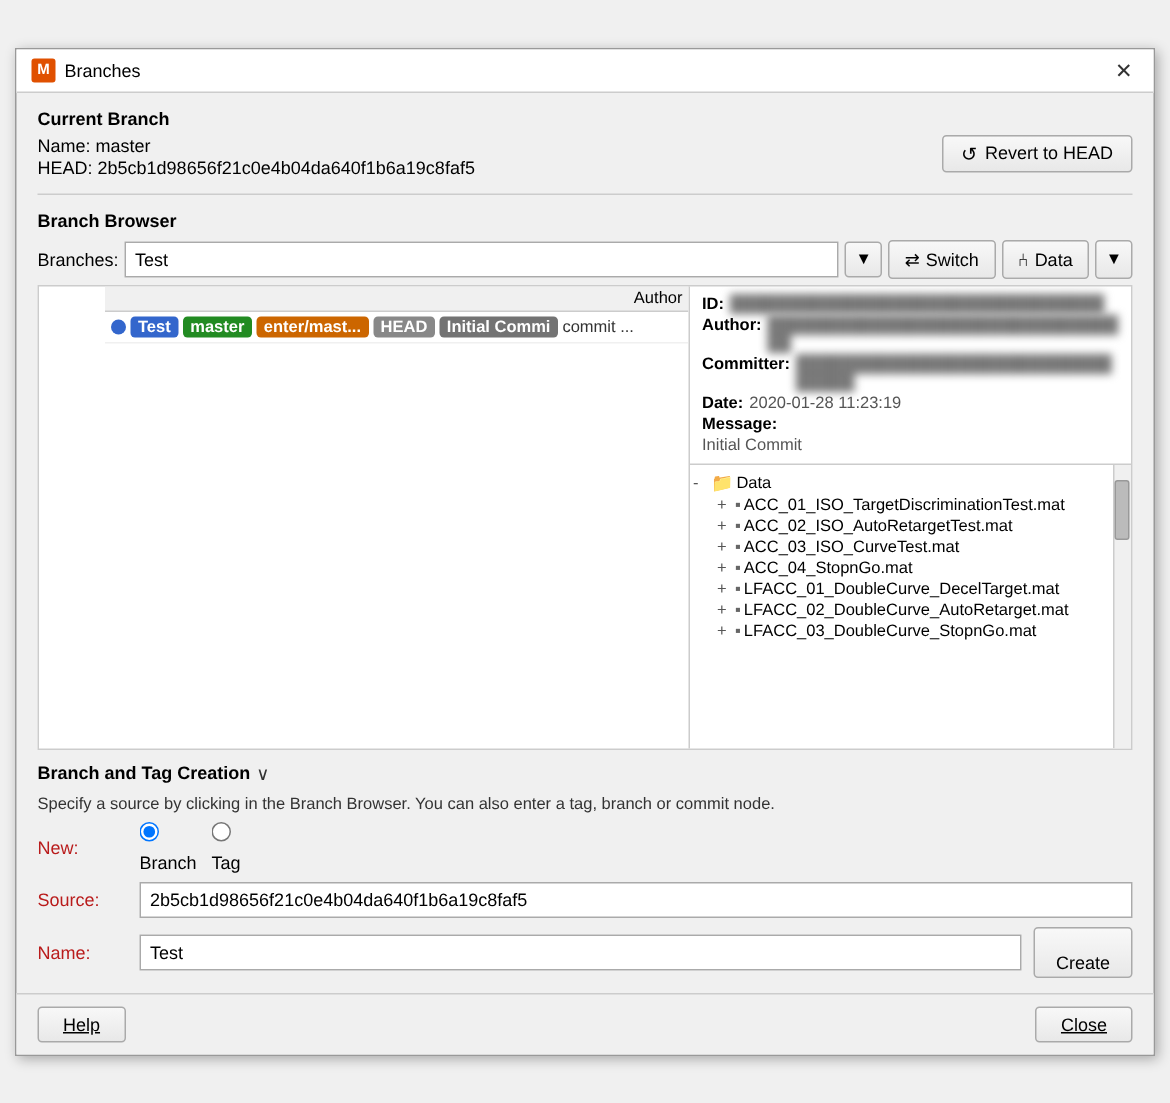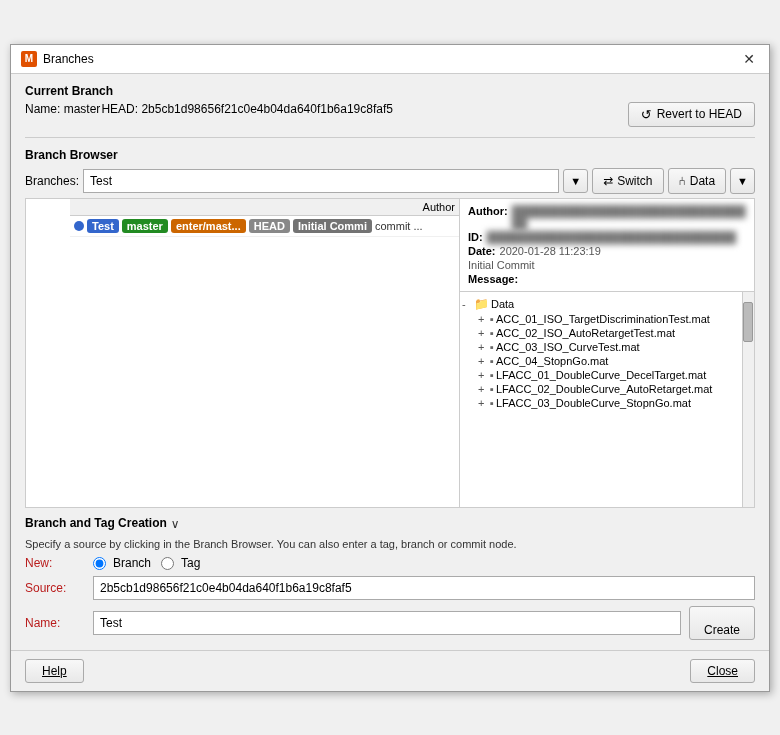--- a/index.html
+++ b/index.html
@@ -77,21 +77,21 @@
       flex-direction: column;
       gap: 2px;
     }
     .current-branch-row {
       display: flex;
       justify-content: space-between;
       align-items: flex-start;
     }
     .current-branch-info {
       display: flex;
-      flex-direction: row;
+      flex-direction: column;
       gap: 1px;
     }
     .info-line {
       font-size: 12px;
       color: #000;
     }
     .revert-btn {
       padding: 4px 12px;
       background: linear-gradient(to bottom, #f8f8f8, #e8e8e8);
       border: 1px solid #aaa;
@@ -334,24 +334,25 @@
       color: #b91c1c;
       flex-shrink: 0;
     }
     .radio-group {
       display: flex;
       gap: 10px;
       align-items: center;
     }
     .radio-label {
       display: flex;
-      align-items: flex-end;
+      align-items: flex-start;
       gap: 7px;
       font-size: 12px;
       cursor: pointer;
+      flex-direction: column;
     }
     .source-input {
       flex: 1;
       padding: 3px 6px;
       border: 1px solid #aaa;
       background: #fff;
       font-size: 12px;
       height: 24px;
     }
     .name-input {
@@ -458,36 +459,40 @@
               <span class="branch-tag tag-head">HEAD</span>
               <span class="branch-tag tag-initial">Initial Commi</span>
               <span class="commit-author">commit ...</span>
             </div>
           </div>
         </div>
 
         <div class="right-panel">
           <div class="metadata-section">
             <div class="meta-row">
+              <span class="meta-label">ID:</span>
+              <span class="meta-value blurred">████████████████████████████████</span>
+            </div>
+            <div class="meta-row">
               <span class="meta-label">Author:</span>
               <span class="meta-value blurred">████████████████████████████████</span>
             </div>
             <div class="meta-row">
-              <span class="meta-label">ID:</span>
+              <span class="meta-label">Committer:</span>
               <span class="meta-value blurred">████████████████████████████████</span>
             </div>
             <div class="meta-row">
               <span class="meta-label">Date:</span>
               <span class="meta-value">2020-01-28 11:23:19</span>
             </div>
             <div class="meta-row">
+              <span class="meta-label">Message:</span>
+            </div>
+            <div class="meta-row">
               <span class="meta-value">Initial Commit</span>
-            </div>
-            <div class="meta-row">
-              <span class="meta-label">Message:</span>
             </div>
           </div>
           <div style="flex:1; display:flex; overflow:hidden;">
             <div class="file-tree-section">
               <div class="tree-item">
                 <span class="tree-plus">-</span>
                 <span class="tree-icon-folder">📁</span>
                 <span>Data</span>
               </div>
               <div class="tree-item">

